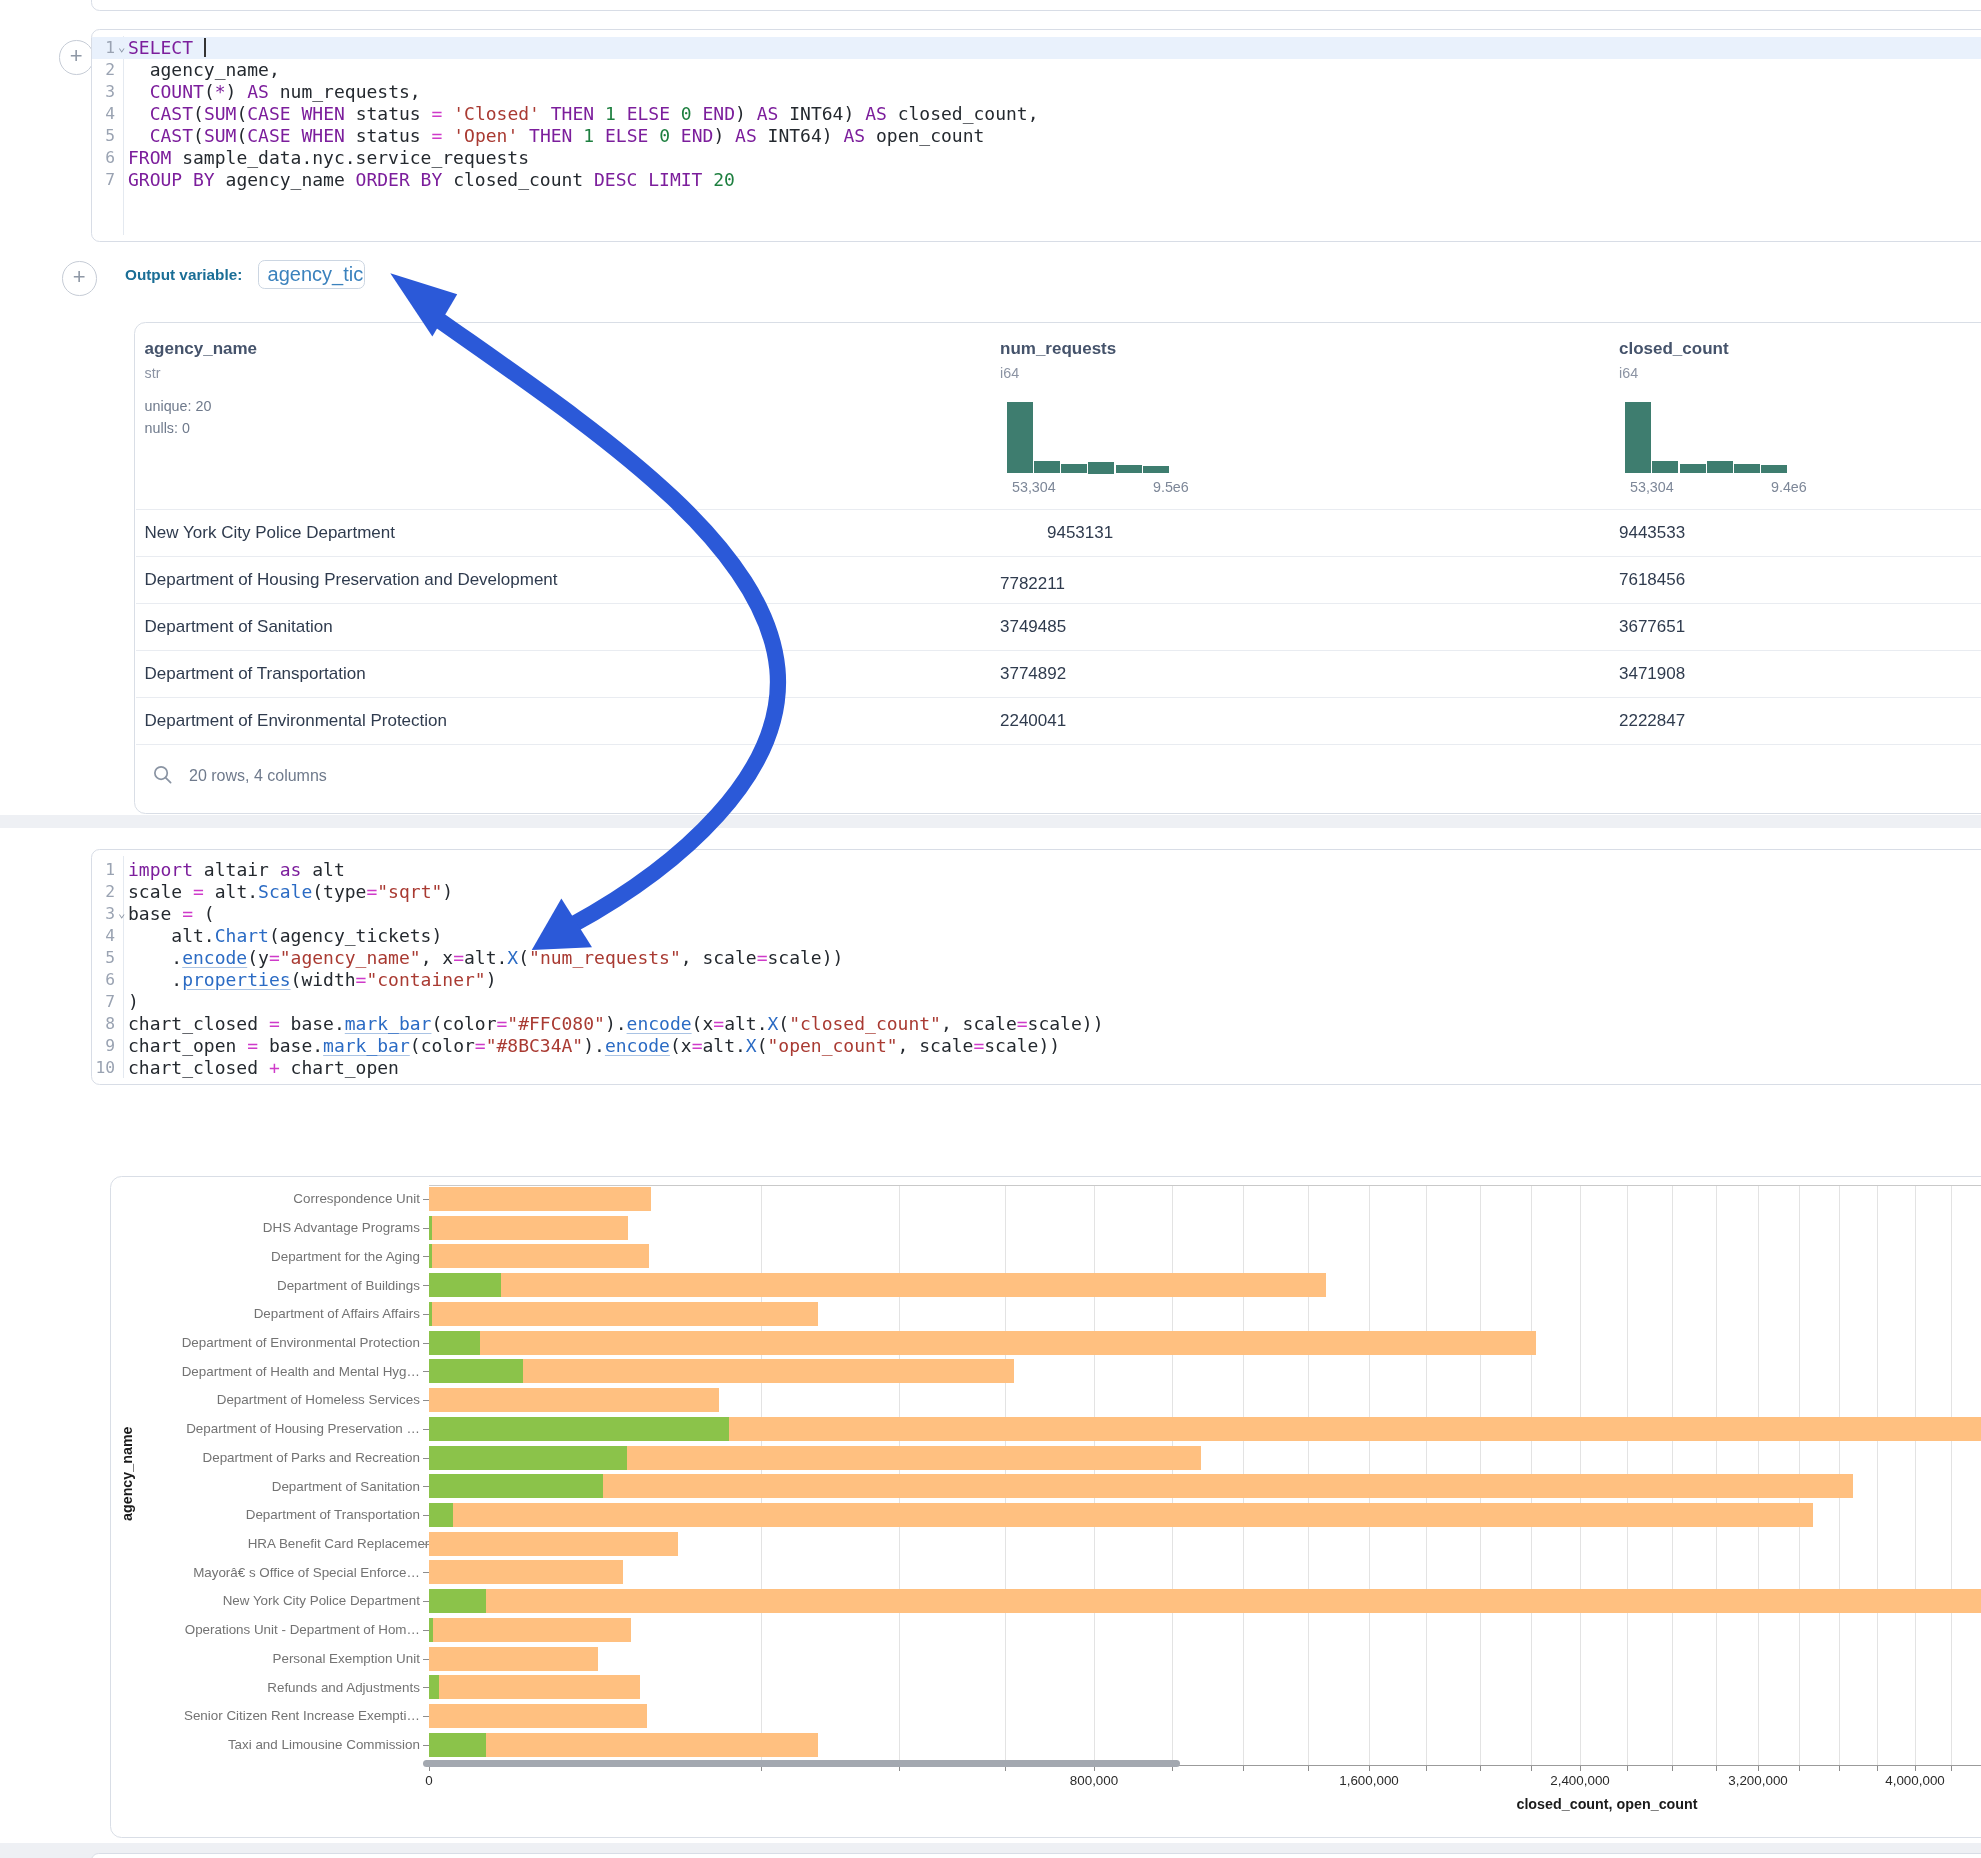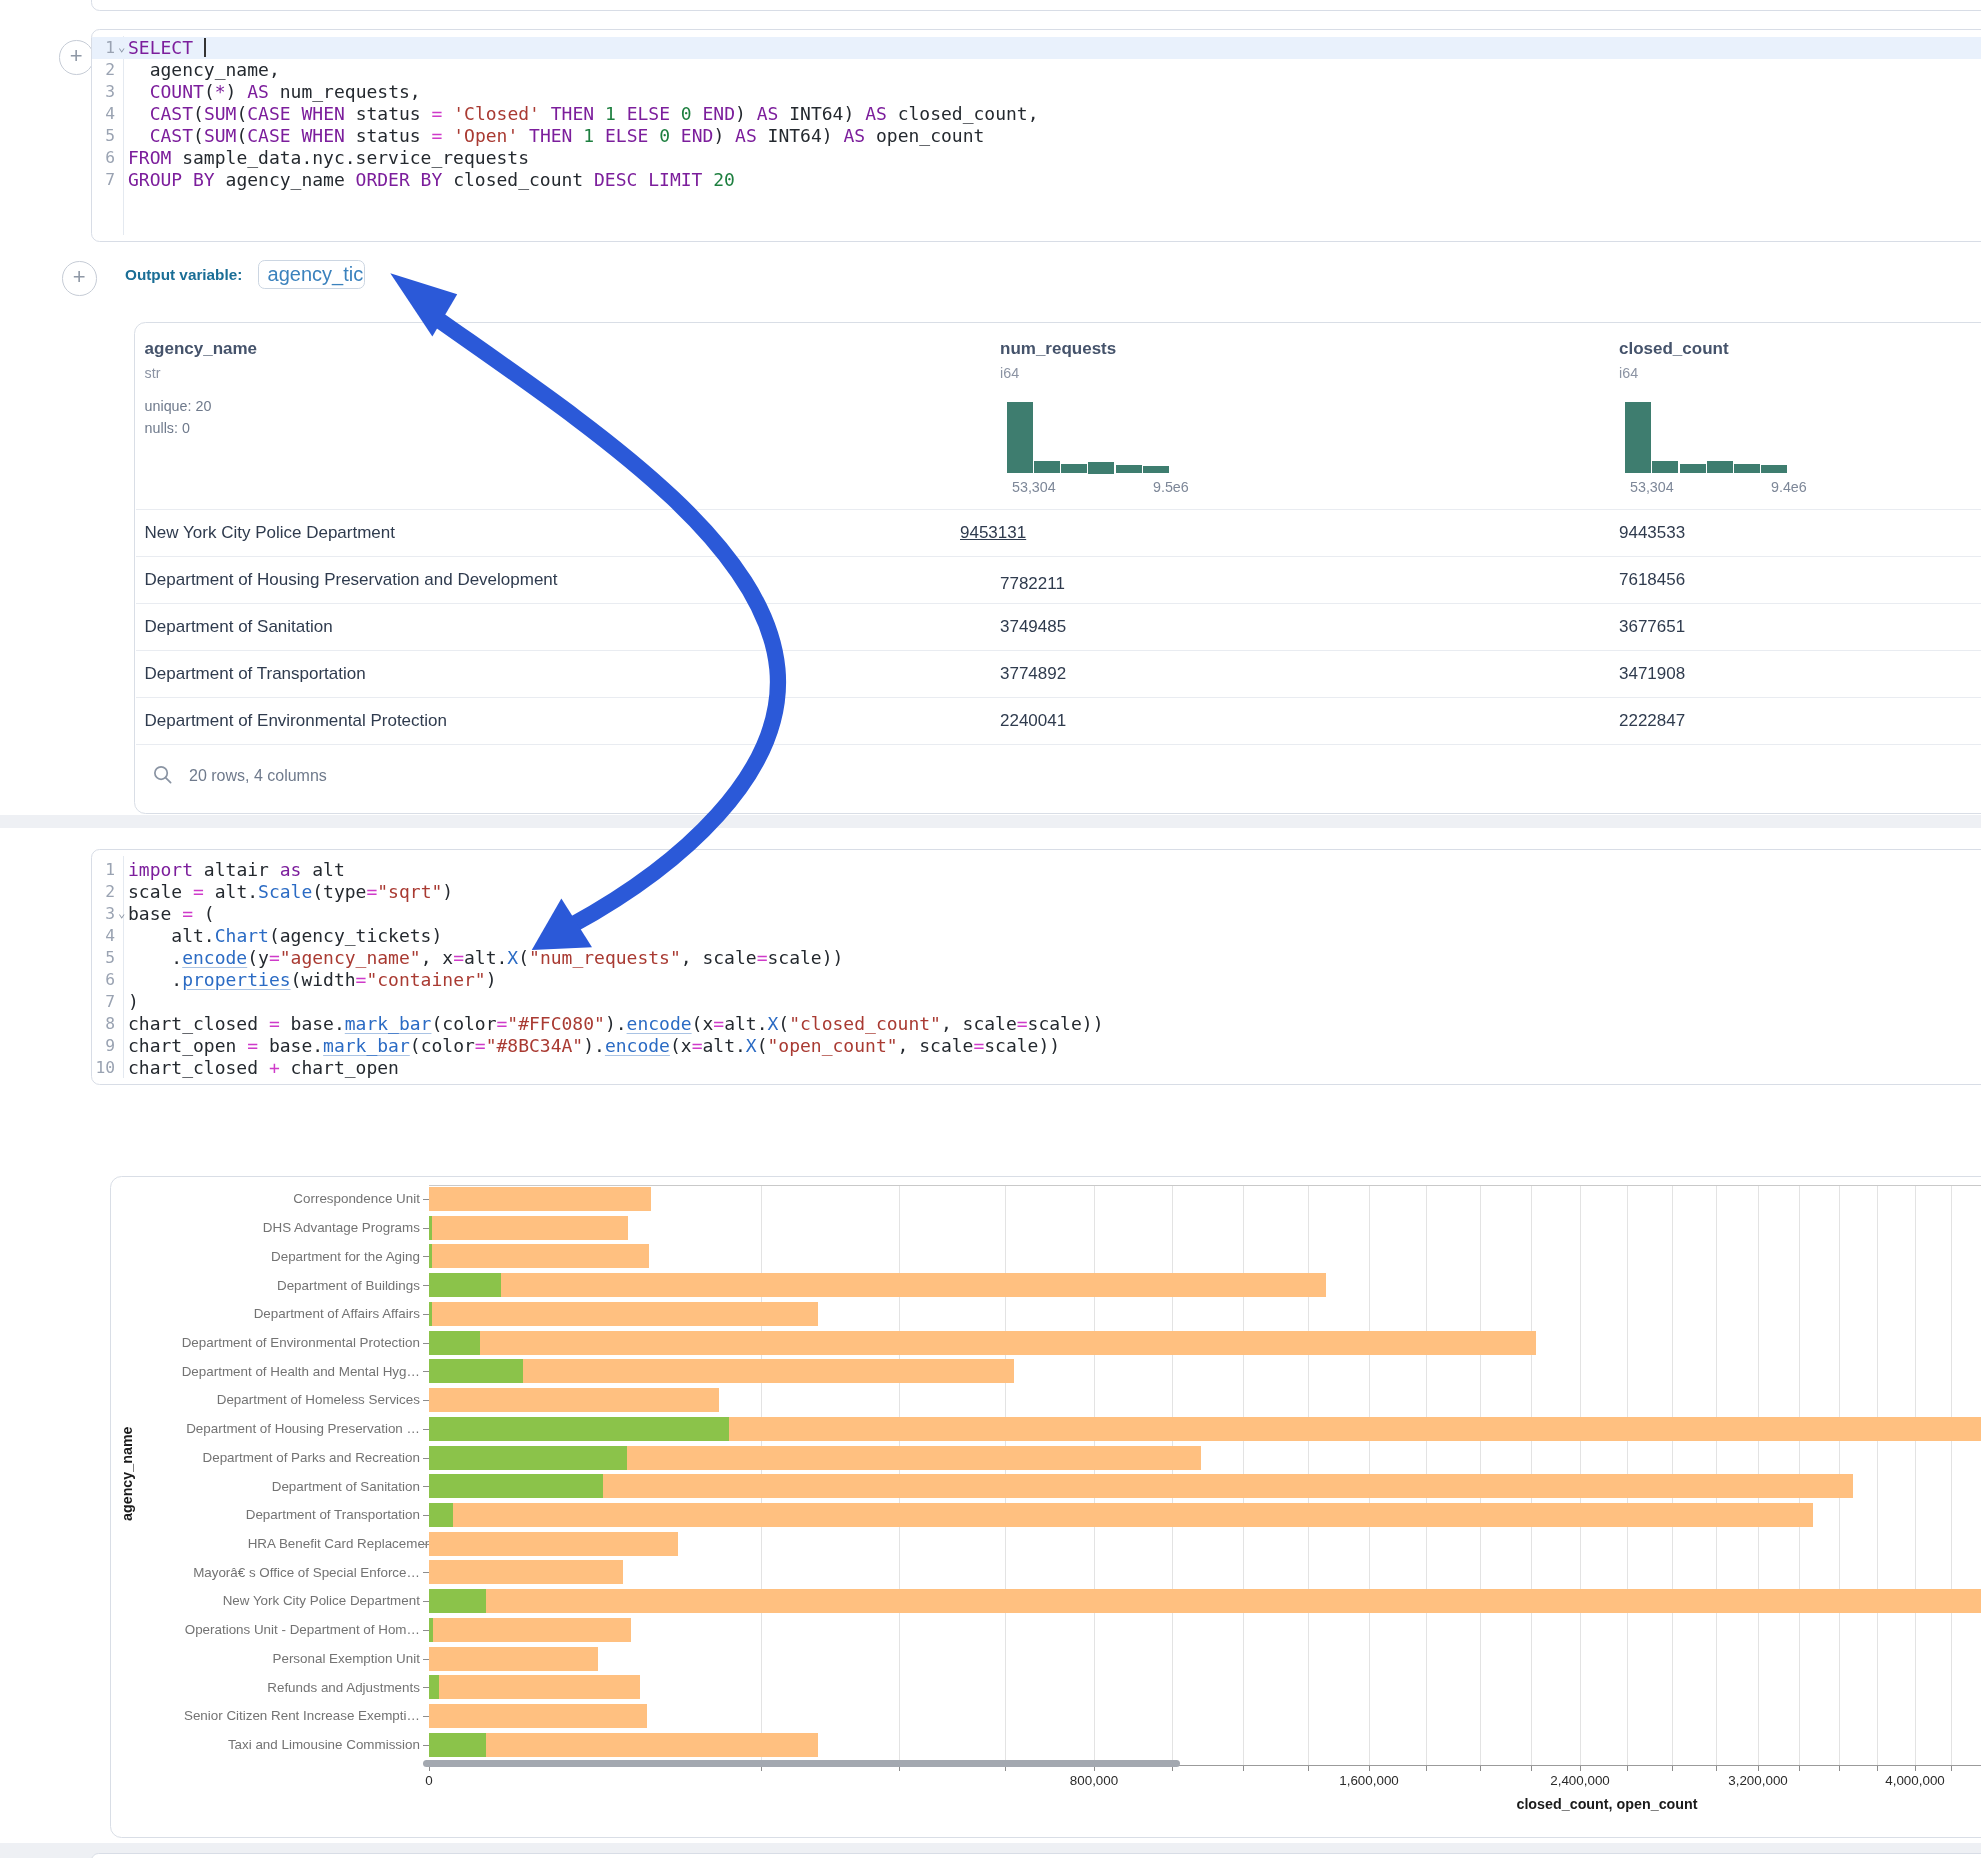--- a/index.html
+++ b/index.html
@@ -134,21 +134,21 @@
       <div class="hist-label" style="left: 1636px; top: 156px;">9.4e6</div>
     </div>
   <div id="table-body">
       <div class="row-sep" style="top: 186px;"></div>
       <div class="row-sep" style="top: 233px;"></div>
       <div class="row-sep" style="top: 280px;"></div>
       <div class="row-sep" style="top: 327px;"></div>
       <div class="row-sep" style="top: 374px;"></div>
       <div class="row-sep" style="top: 421px;"></div>
       <div class="cell-text" style="left: 9.6px; top: 200px;">New York City Police Department</div>
-      <div class="cell-text" style="left: 825px; top: 200px; text-decoration: underline;">9453131</div>
+      <div class="cell-text" style="left: 912px; top: 200px;">9453131</div>
       <div class="cell-text" style="left: 1484px; top: 200px;">9443533</div>
       <div class="cell-text" style="left: 9.6px; top: 247px;">Department of Housing Preservation and Development</div>
       <div class="cell-text" style="left: 865px; top: 251px;">7782211</div>
       <div class="cell-text" style="left: 1484px; top: 247px;">7618456</div>
       <div class="cell-text" style="left: 9.6px; top: 294px;">Department of Sanitation</div>
       <div class="cell-text" style="left: 865px; top: 294px;">3749485</div>
       <div class="cell-text" style="left: 1484px; top: 294px;">3677651</div>
       <div class="cell-text" style="left: 9.6px; top: 341px;">Department of Transportation</div>
       <div class="cell-text" style="left: 865px; top: 341px;">3774892</div>
       <div class="cell-text" style="left: 1484px; top: 341px;">3471908</div>

